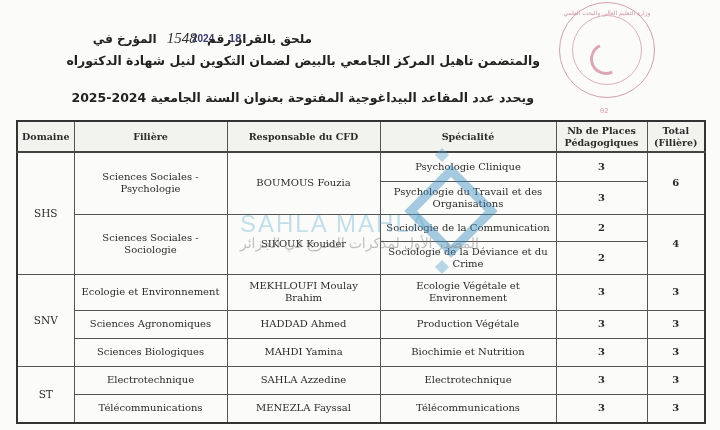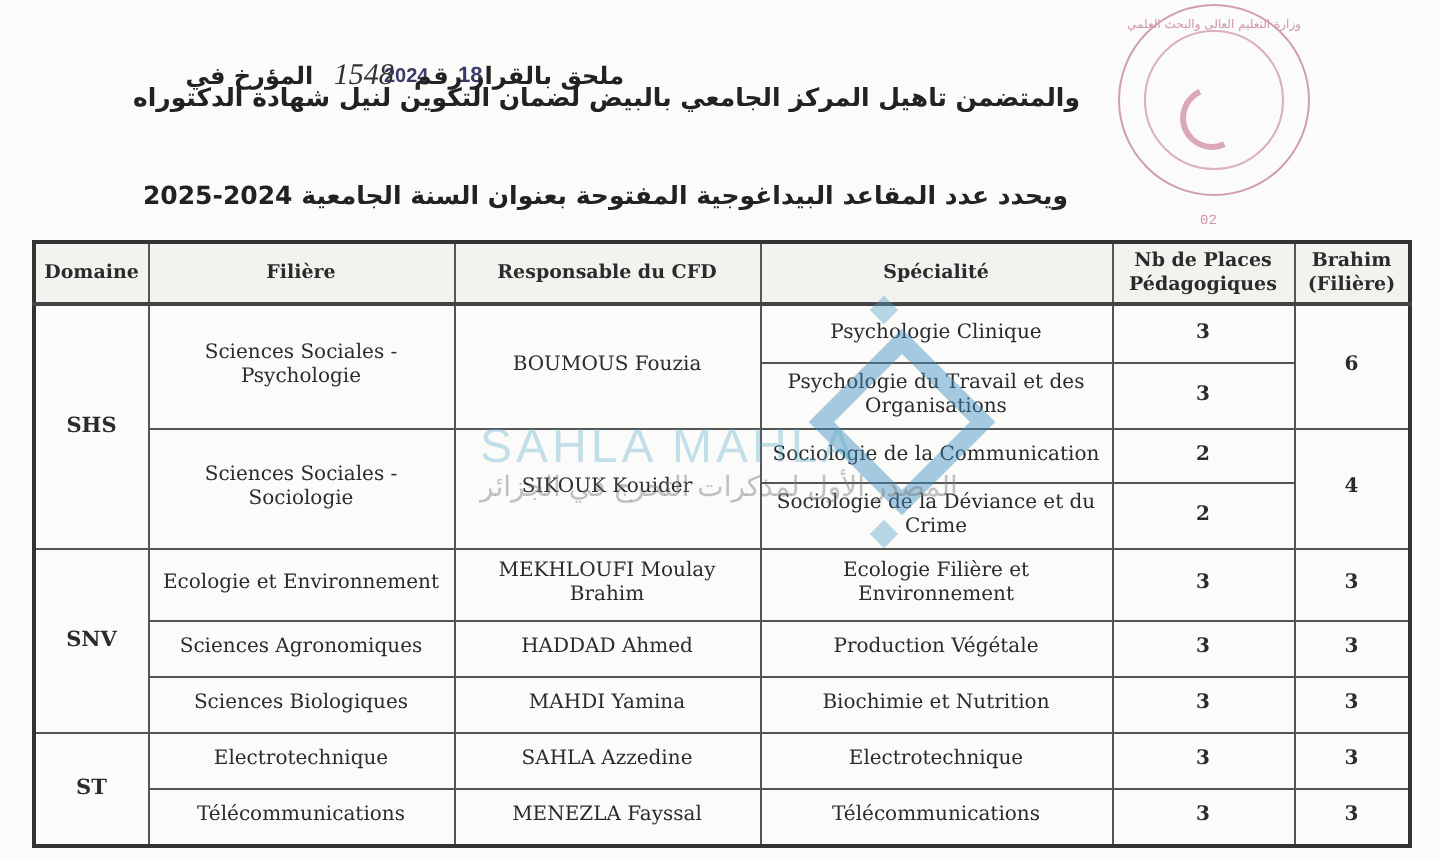--- a/index.html
+++ b/index.html
@@ -13,21 +13,21 @@
   .header { position:absolute; left:0; top:0; width:720px; height:115px; }
   .hdr-line {
     position:absolute; direction:rtl; text-align:right;
     font-family:"DejaVu Sans", "Liberation Sans", sans-serif;
     font-weight:bold; color:#222; white-space:nowrap;
   }
   .line1 { right:408px; top:30px; font-size:12px; }
   .line1 .ref-num { font-family:"Liberation Serif", serif; font-style:italic; font-weight:normal; font-size:15px; color:#333; margin:0 6px; }
   .date-stamp { position:absolute; left:192px; top:32px; font-size:10px; color:#3a3a6a; font-family:"Liberation Sans", sans-serif; font-weight:bold; direction:ltr; }
   .date-stamp .day { margin-left:12px; font-size:11px; }
-  .line2 { right:180px; top:41px; font-size:12.5px;margin-left:24px; }
+  .line2 { right:180px; top:53px; font-size:12.5px;margin-left:24px; }
   .line3 { right:186px; top:75px; font-size:12.5px;margin-top:15px; }
   .stamp {
     position:absolute; left:559px; top:2px; width:94px; height:94px;
     border:1.5px solid #c98fa0; border-radius:50%;
     opacity:.85;
   }
   .stamp-inner {
     position:absolute; left:12px; top:12px; width:68px; height:68px;
     border:1px solid #d4a3b1; border-radius:50%;
   }
@@ -44,21 +44,21 @@
   table {
     border-collapse:collapse; table-layout:fixed;
     border:2px solid #333;
     font-size:10px;
   }
   .grid { position:absolute; left:16px; top:120px; width:334px; }
   .grid table { width:334px; }
   th, td { border:1px solid #555; text-align:center; vertical-align:middle; padding:0 3px; line-height:12px; }
   th { font-weight:bold; height:29px; background:#f2f2ef; font-size:9.5px; }
   thead tr { border-bottom:2px solid #444; }
-  td.domain { font-weight:bold; font-size:10.5px;text-align:center; }
+  td.domain { font-weight:normal; font-size:10.5px;text-align:center; }
   td.num { font-weight:bold; font-size:10px; }
   .watermark {
     position:absolute; left:240px; top:210px; pointer-events:none;
     font-family:"Liberation Sans", sans-serif; color:rgba(90,170,200,.35);
     font-size:24px; letter-spacing:2px; white-space:nowrap;
   }
   .watermark .sub { display:block; font-size:14px; letter-spacing:0; text-align:right; direction:rtl; color:rgba(120,120,120,.45); margin-top:-3px; }
   .wm-logo {
     position:absolute; left:418px; top:178px; width:48px; height:48px;
     border:9px solid rgba(60,140,190,.45); transform:rotate(45deg);
@@ -99,21 +99,21 @@
         <col style="width:91px">
         <col style="width:58px">
     </colgroup>
     <thead>
       <tr>
         <th>Domaine</th>
         <th>Filière</th>
         <th>Responsable du CFD</th>
         <th>Spécialité</th>
         <th>Nb de Places Pédagogiques</th>
-        <th>Brahim (Filière)</th>
+        <th>Total (Filière)</th>
       </tr>
     </thead>
     <tbody>
 
       <tr style="height:29px">
         <td class="domain" rowspan="4">SHS</td>
         <td rowspan="2">Sciences Sociales - Psychologie</td>
         <td rowspan="2">BOUMOUS Fouzia</td>
         <td>Psychologie Clinique</td>
         <td class="num">3</td>
@@ -132,21 +132,21 @@
       </tr>
       <tr style="height:33px">
         <td>Sociologie de la Déviance et du Crime</td>
         <td class="num">2</td>
       </tr>
 
       <tr style="height:36px">
         <td class="domain" rowspan="3">SNV</td>
         <td>Ecologie et Environnement</td>
         <td>MEKHLOUFI Moulay Brahim</td>
-        <td>Ecologie Filière et Environnement</td>
+        <td>Ecologie Végétale et Environnement</td>
         <td class="num">3</td>
         <td class="num">3</td>
       </tr>
       <tr style="height:28px">
         <td>Sciences Agronomiques</td>
         <td>HADDAD Ahmed</td>
         <td>Production Végétale</td>
         <td class="num">3</td>
         <td class="num">3</td>
       </tr>

